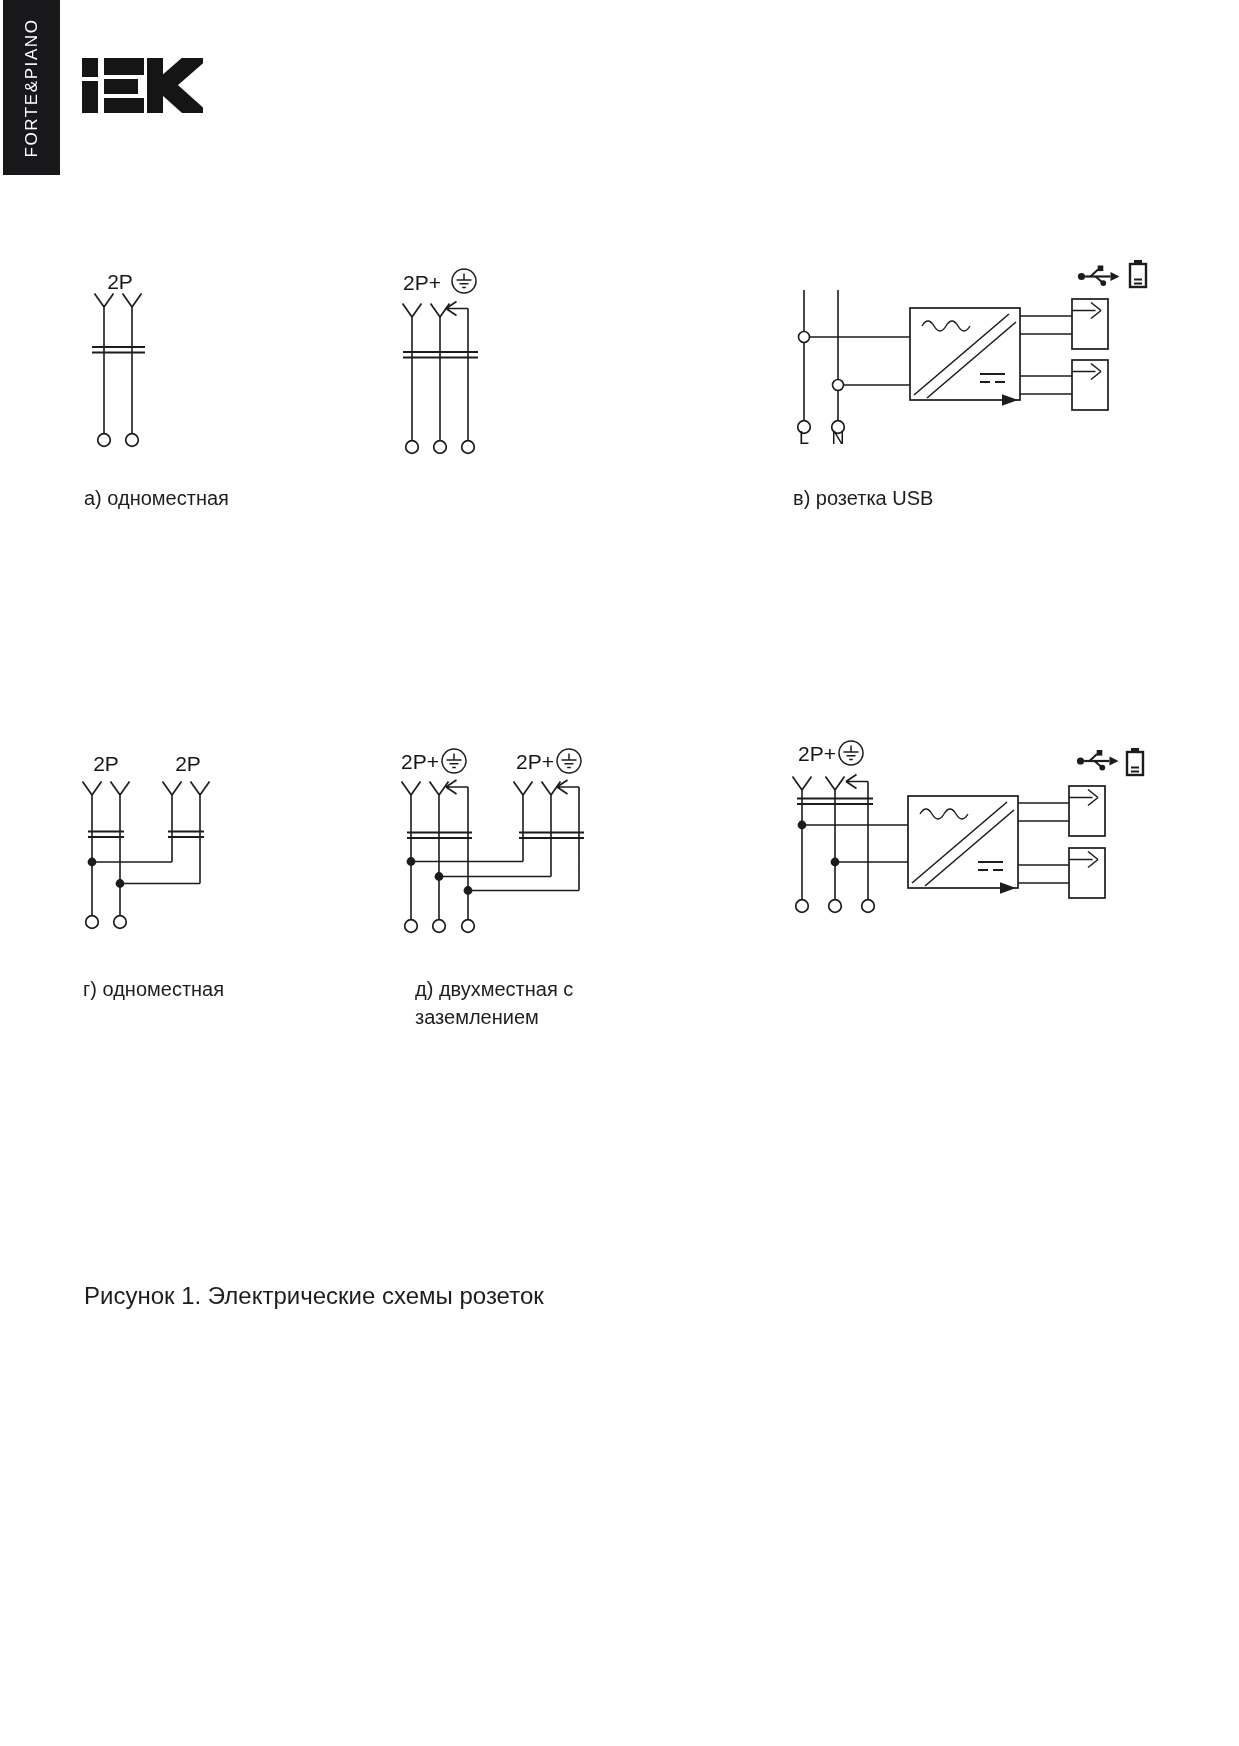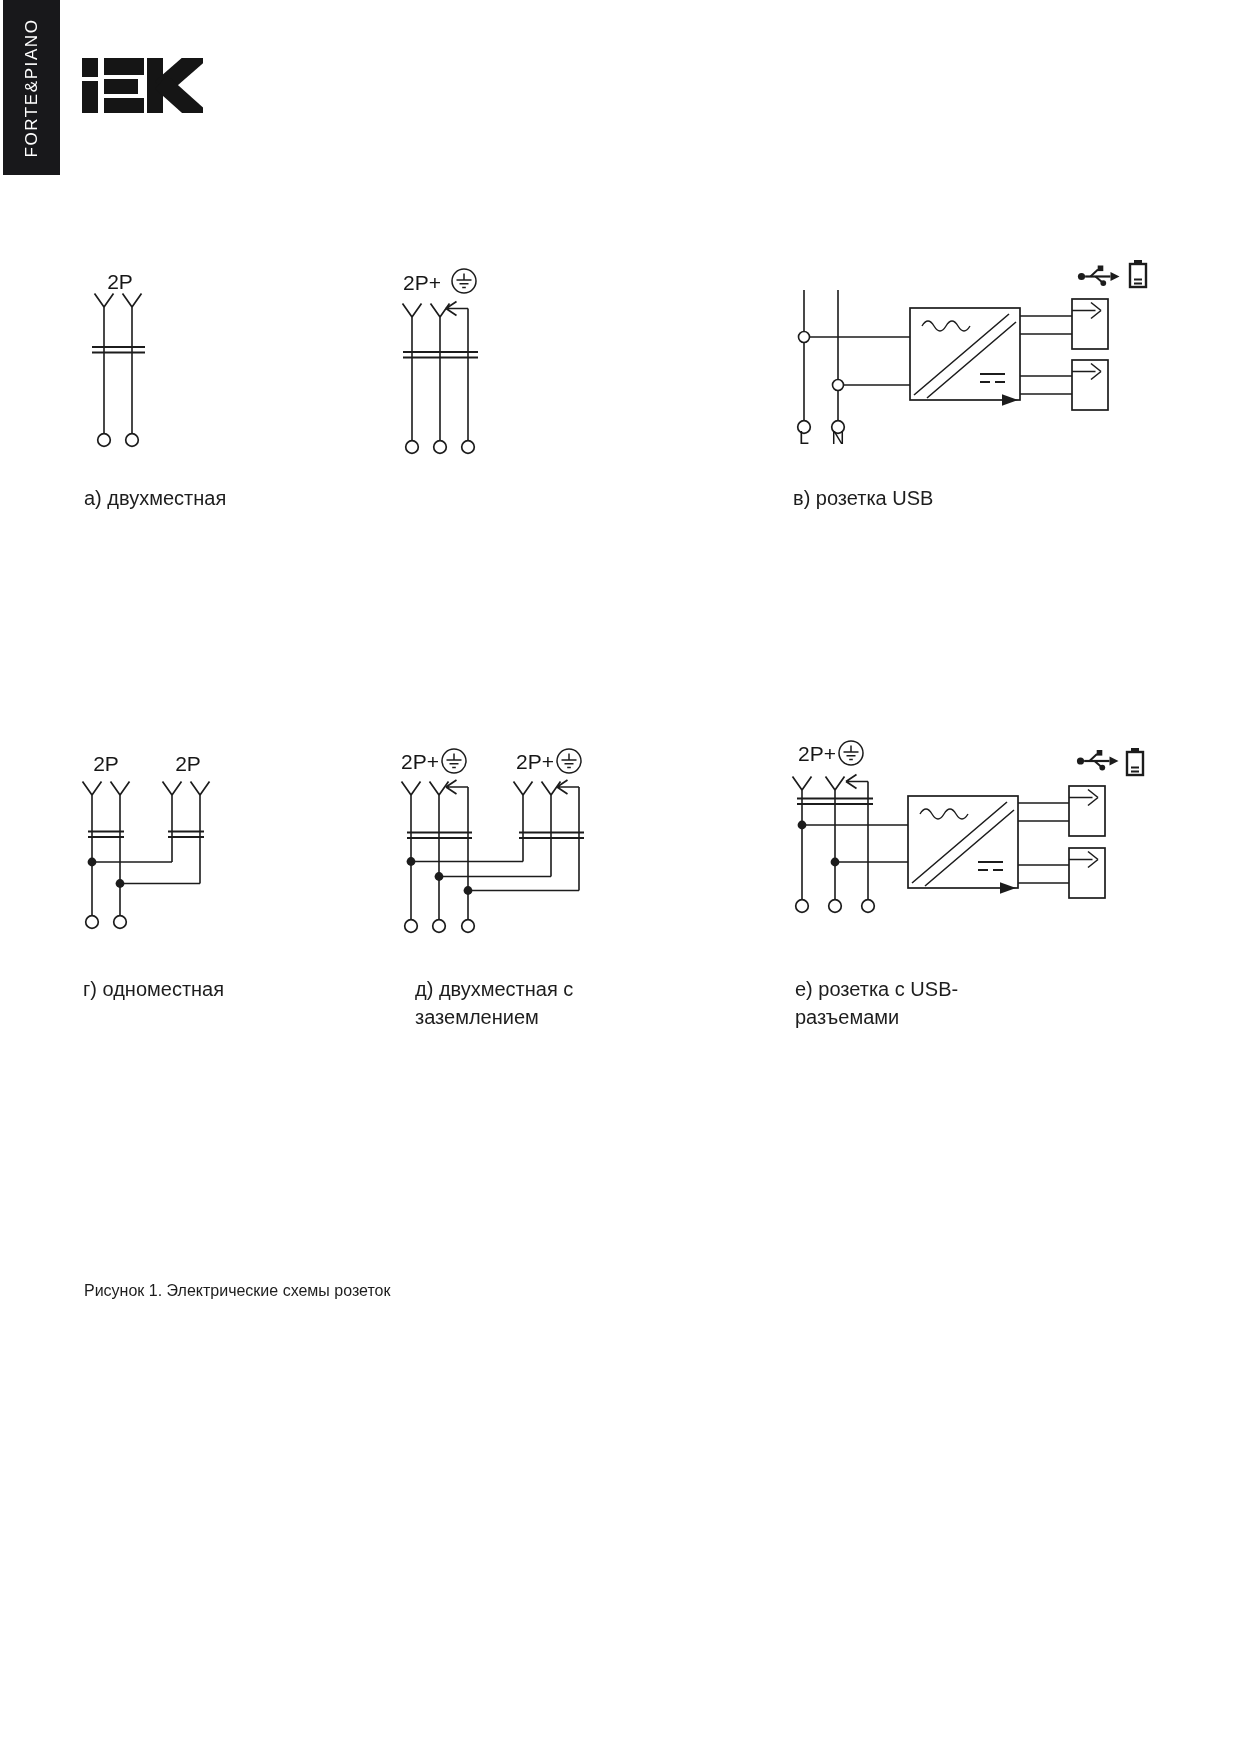--- a/index.html
+++ b/index.html
@@ -17,21 +17,21 @@
     color:#ffffff; font-size:17px; letter-spacing:1.6px; font-weight:400;
   }
   .logo{ position:absolute; left:82px; top:55px; }
   .art{ position:absolute; left:0; top:0; }
   .dlabel{
     position:absolute; font-size:20px; line-height:25px; color:#1d1d1d; white-space:nowrap;
   }
   .dlabel.lh28{ line-height:28px; }
   .dlabel span{ display:block; }
   .figcap{
-    position:absolute; left:84px; top:1282px; font-size:16px; color:#1d1d1d; white-space:nowrap;
+    position:absolute; left:84px; top:1282px; font-size:24px; color:#1d1d1d; white-space:nowrap;
   }
   svg text.pole{ font-family:"Liberation Sans", sans-serif; font-size:21px; fill:#161616; }
   svg text.term{ font-family:"Liberation Sans", sans-serif; font-size:18px; fill:#161616; }
 </style>
 </head>
 <body>
 
 <div class="page">
 
   <div class="banner">
@@ -190,32 +190,28 @@
       <use href="#converter" x="908" y="796"></use>
       <path d="M1018,803 H1069 M1018,821 H1069 M1018,865 H1069 M1018,883 H1069" stroke="#1c1c1c" stroke-width="1.6" fill="none"></path>
       <use href="#usbbox" x="1069" y="786"></use>
       <use href="#usbbox" x="1069" y="848"></use>
       <use href="#usb-trident" x="1080.5" y="761"></use>
       <use href="#battery" x="1127" y="752"></use>
     </g>
   </svg>
 
   <div class="dlabel" style="left:84px;top:486px">
-    <span>а) двухместная</span>
+    <span>а) одноместная</span>
   </div>
   <div class="dlabel" style="left:793px;top:486px">
     <span>в) розетка USB</span>
   </div>
   <div class="dlabel" style="left:83px;top:977px">
     <span>г) одноместная</span>
   </div>
   <div class="dlabel lh28" style="left:415px;top:975px">
     <span>д) двухместная с</span>
     <span>заземлением</span>
   </div>
-  <div class="dlabel lh28" style="left:795px;top:975px">
-    <span>е) розетка с USB-</span>
-    <span>разъемами</span>
-  </div>
 
   <div class="figcap">Рисунок 1. Электрические схемы розеток</div>
 
 </div>
 
 </body></html>

